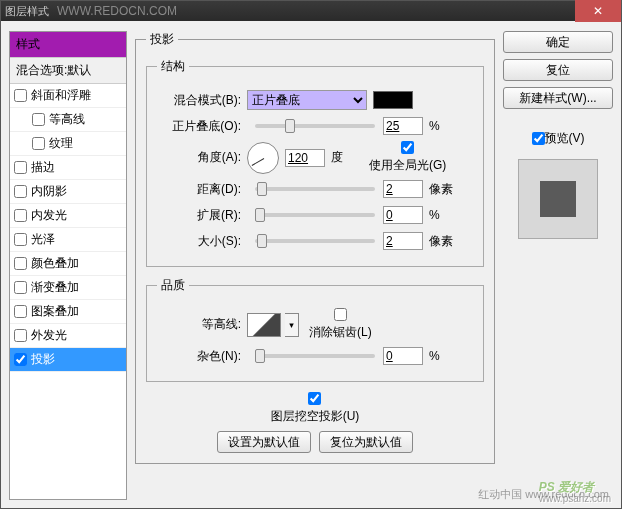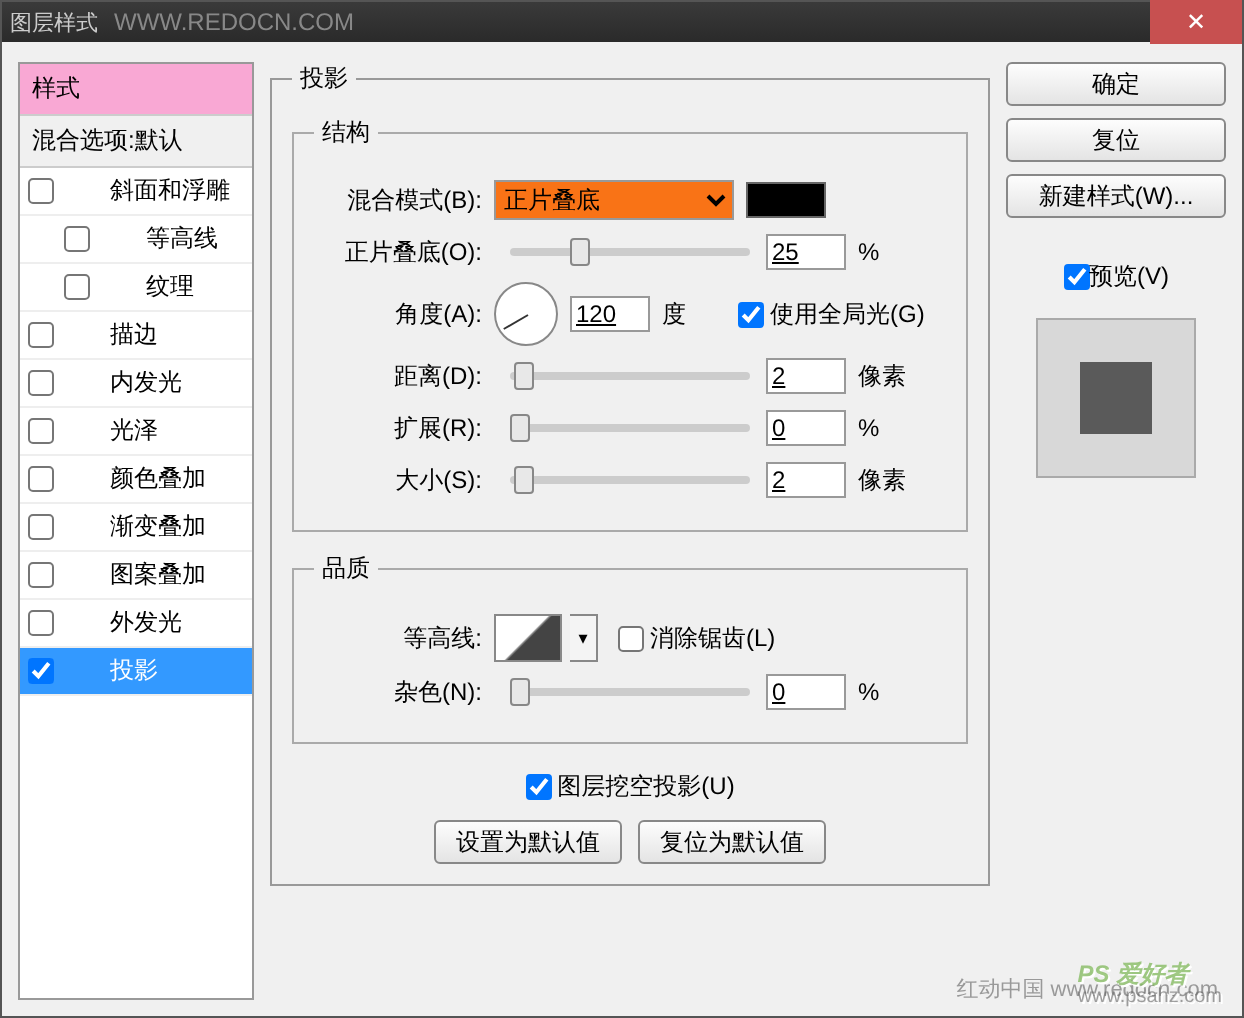--- a/index.html
+++ b/index.html
@@ -4,50 +4,50 @@
 <style>
 * { box-sizing: border-box; margin: 0; padding: 0; font-family: "Microsoft YaHei", SimSun, Arial, sans-serif; font-size: 12px; }
 body { background: #3a3a3a; width: 622px; height: 509px; overflow: hidden; position: relative; }
 .window { position: absolute; top: 0; left: 0; width: 622px; height: 509px; background: #f0f0f0; border: 1px solid #555; }
 .titlebar { height: 20px; background: linear-gradient(#3a3a3a, #2a2a2a); color: #ccc; display: flex; align-items: center; padding: 0 4px; position: relative; }
 .titlebar .title { font-size: 11px; color: #ccc; }
 .titlebar .watermark { color: #888; margin-left: 8px; }
 .close-btn { position: absolute; right: 0; top: -1px; width: 46px; height: 22px; background: #c75050; color: #fff; display: flex; align-items: center; justify-content: center; cursor: pointer; font-size: 14px; }
 .body-area { position: absolute; top: 22px; left: 0; right: 0; bottom: 0; background: #f0f0f0; display: flex; }
 .left-panel { width: 118px; border: 1px solid #999; margin: 8px 0 8px 8px; background: #fff; }
-.left-header { padding: 4px 6px; border-bottom: 1px solid #ccc; background: #f9a8d4; }
+.left-header { padding: 4px 6px; border-bottom: 1px solid #ccc; background: #a21caf; }
 .left-sub { padding: 4px 6px; border-bottom: 1px solid #ccc; background: #f0f0f0; }
-.style-item { display: flex; align-items: center; padding: 3px 4px; border-bottom: 1px solid #eee; cursor: pointer; gap: 24px; }
+.style-item { display: flex; align-items: center; padding: 3px 4px; border-bottom: 1px solid #eee; cursor: pointer; }
 .style-item.indented { padding-left: 22px; }
 .style-item input[type=checkbox] { margin-right: 4px; }
 .style-item.selected { background: #3399ff; color: #fff; }
 .center-panel { flex: 1; margin: 8px 8px 8px 8px; position: relative; }
 fieldset { border: 1px solid #999; padding: 10px 10px 10px 10px; margin-bottom: 8px; }
 legend { padding: 0 4px; }
 .inner-fieldset { border: 1px solid #aaa; padding: 10px; margin-bottom: 10px; }
 .row { display: flex; align-items: center; margin: 4px 0; min-height: 22px; }
 .row-label { width: 90px; text-align: right; padding-right: 6px; }
-select { border: 1px solid #999; background: #f97316; height: 20px; width: 120px; }
+select { border: 1px solid #999; background: #c4b5fd; height: 20px; width: 120px; }
 .color-swatch { width: 40px; height: 18px; background: #000; border: 1px solid #666; margin-left: 6px; }
 .slider { flex: 1; height: 4px; background: #ccc; position: relative; margin: 0 8px; border-radius: 2px; max-width: 120px; }
 .slider .thumb { position: absolute; width: 10px; height: 14px; background: #e8e8e8; border: 1px solid #888; top: -5px; border-radius: 2px; }
 .num-input { width: 40px; height: 18px; border: 1px solid #999; padding: 0 2px; text-align: left; background:#fff;text-decoration:underline; }
 .unit { margin-left: 6px; width: 30px; }
 .angle-dial { width: 32px; height: 32px; border: 1px solid #888; border-radius: 50%; position: relative; margin-right: 6px; background: #fff; }
 .angle-dial .needle { position: absolute; width: 14px; height: 1px; background: #333; top: 15px; left: 2px; transform-origin: right center; transform: rotate(-30deg); }
 .contour-swatch { width: 34px; height: 24px; border: 1px solid #888; background: linear-gradient(135deg, #fff 0%, #fff 48%, #888 50%, #444 52%, #444 100%); margin-right: 4px; }
 .contour-arrow { width: 14px; height: 24px; border: 1px solid #888; border-left: none; display: flex; align-items: center; justify-content: center; font-size: 9px; background: #f4f4f4; margin-right: 10px; }
 .btn { border: 1px solid #888; background: linear-gradient(#fdfdfd, #e4e4e4); padding: 2px 10px; height: 22px; cursor: pointer; border-radius: 3px; }
 .bottom-buttons { display: flex; justify-content: center; gap: 8px; margin-top: 6px; }
 .right-panel { width: 110px; margin: 8px 8px 8px 0; display: flex; flex-direction: column; gap: 6px; align-items: stretch; }
 .right-panel .btn { width: 100%; }
 .preview-cb { display: flex; align-items: center; gap: 0; margin-top: 15px; justify-content: center; }
 .preview-box { width: 80px; height: 80px; background: #d8d8d8; border: 1px solid #aaa; align-self: center; margin-top: 6px; display: flex; align-items: center; justify-content: center; }
 .preview-inner { width: 36px; height: 36px; background: #5a5a5a; }
-.checkbox-inline { display: flex; align-items: center; gap: 3px; }
+.checkbox-inline { display: flex; align-items: center; gap: 3px; flex-direction: column; }
 .footer-wm { position: absolute; bottom: 6px; right: 12px; color: #999; font-size: 11px; }
 .ps-wm { position: absolute; bottom: 4px; right: 10px; font-size: 22px; font-style: italic; font-weight: bold; color: rgba(120,180,80,0.7); text-shadow: 1px 1px 0 #fff; }
 .ps-wm small { font-size: 10px; color: rgba(100,100,100,0.6); display:block; font-style: normal; font-weight: normal; margin-top:-4px;}
 </style>
 </head>
 <body>
 
 <div class="window">
   <div class="titlebar">
     <span class="title">图层样式</span>
@@ -71,20 +71,24 @@
             <input type="checkbox" style="">
             <span>等高线</span>
           </div>
           <div class="style-item indented">
             <input type="checkbox" style="">
             <span>纹理</span>
           </div>
           <div class="style-item">
             <input type="checkbox" style="">
             <span>描边</span>
+          </div>
+          <div class="style-item">
+            <input type="checkbox" style="">
+            <span>内阴影</span>
           </div>
           <div class="style-item">
             <input type="checkbox" style="">
             <span>内发光</span>
           </div>
           <div class="style-item">
             <input type="checkbox" style="">
             <span>光泽</span>
           </div>
           <div class="style-item">

